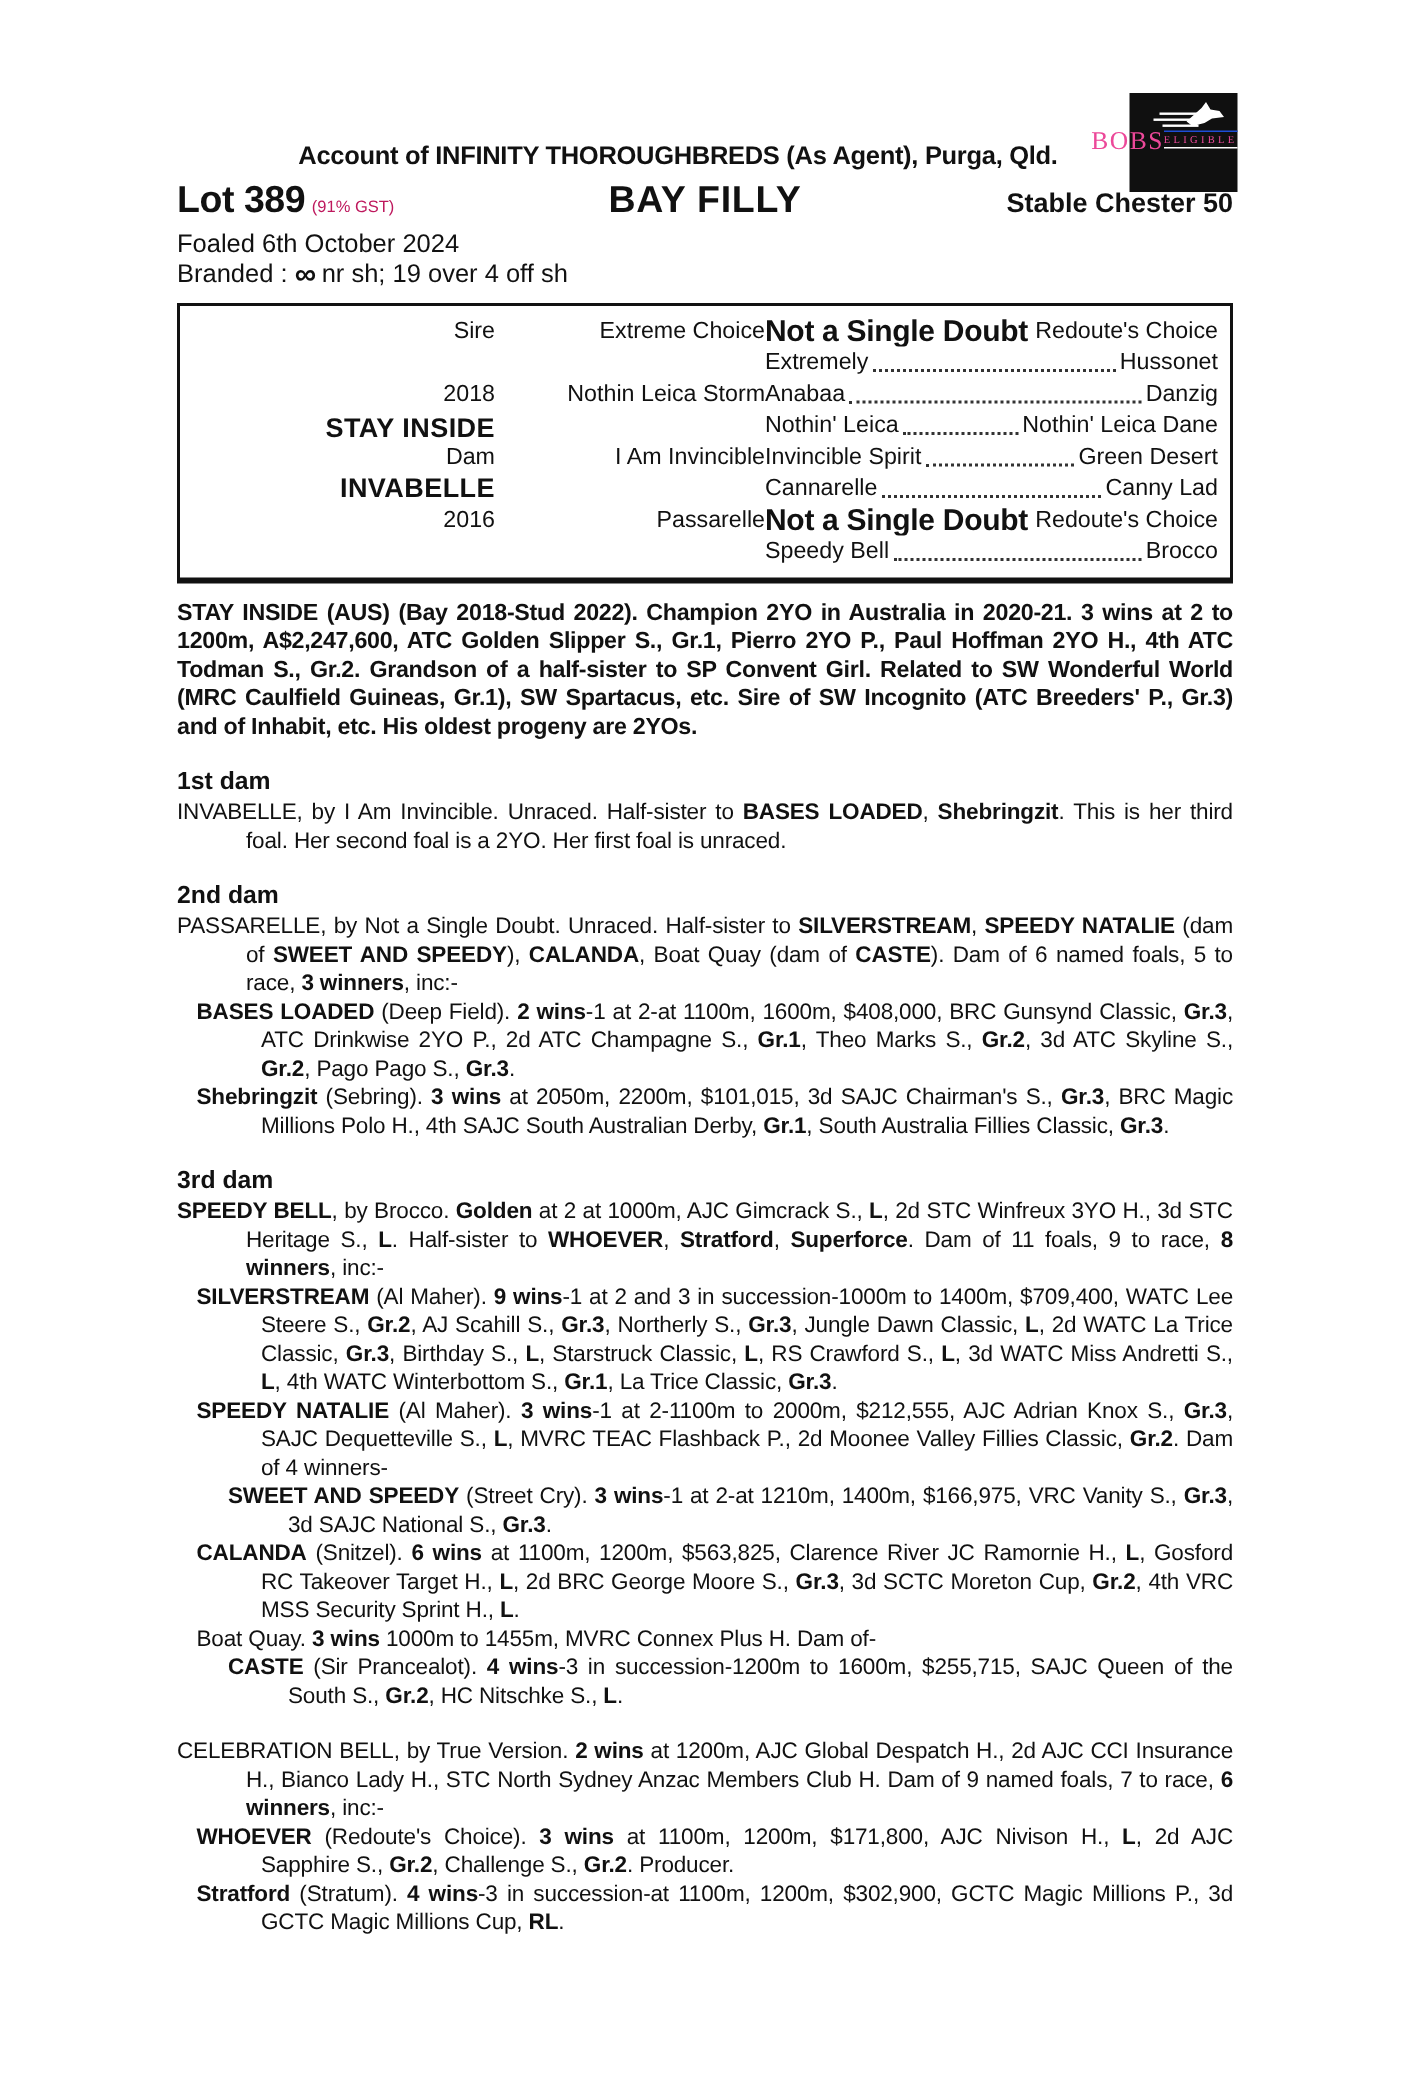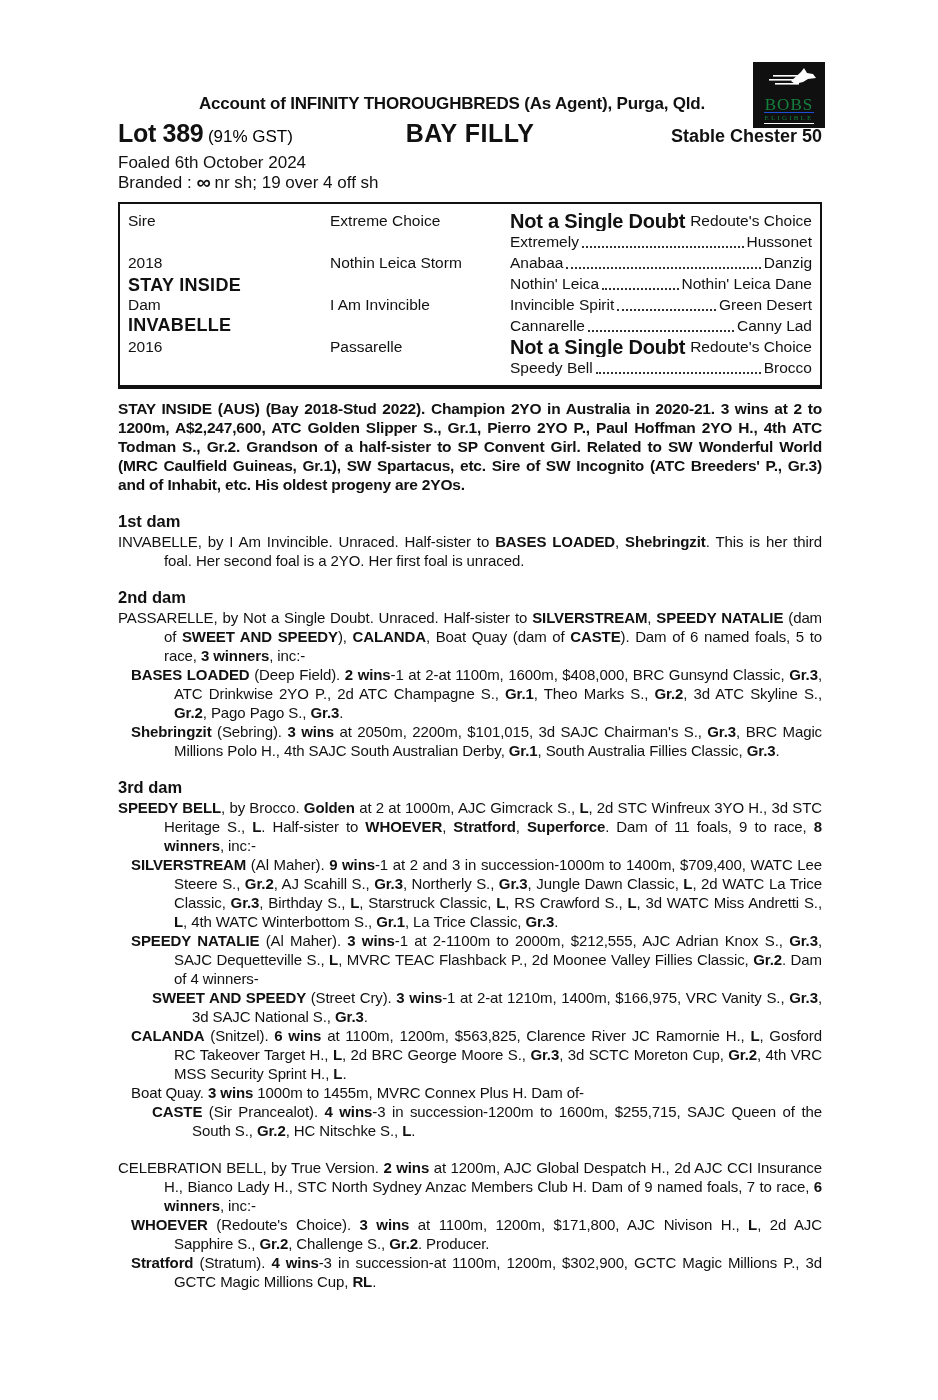--- a/index.html
+++ b/index.html
@@ -8,40 +8,41 @@
     font-family:"Liberation Sans", sans-serif;color:#111;
   }
   .content{position:absolute;left:118px;top:58px;width:704px;}
   
   .account{
     text-align:center;font-weight:bold;font-size:17px;margin-top:36px;padding-right:36px;
     letter-spacing:-0.2px;
   }
   .bobs{
     position:absolute;left:753px;top:62px;width:72px;height:66px;background:#101010;
-    color:#15803d;text-align:center;display:flex;flex-direction:column;align-items:center;
+    color:#ec4899;text-align:center;display:flex;flex-direction:row;align-items:center;
     justify-content:flex-end;padding-bottom:4px;box-sizing:border-box;
   }
   .bobs svg{position:absolute;top:5px;left:8px;}
   .bobs-word{font-family:"Liberation Serif",serif;font-size:17px;letter-spacing:1px;line-height:15px;}
   .bobs-sub{font-family:"Liberation Serif",serif;font-size:7px;letter-spacing:2.2px;line-height:8px;border-top:1px solid #1d4ed8;border-bottom:1px solid #fff;padding:1px 0;}
   .lot-row{display:grid;grid-template-columns:1fr auto 1fr;align-items:baseline;margin-top:5px;}
   .lot-left{white-space:nowrap;}
   .lot{font-size:25px;font-weight:bold;letter-spacing:-0.3px;}
-  .gst{font-size:17px;color:#000000;}
+  .gst{font-size:11px;color:#be185d;}
   .filly{font-size:25px;font-weight:bold;letter-spacing:0.5px;text-align:center;}
   .stable{font-size:18px;font-weight:bold;text-align:right;white-space:nowrap;}
   .foaled-row{display:flex;justify-content:space-between;font-size:17px;margin-top:5px;flex-direction:column;}
   .brand-sym{font-weight:bold;font-size:20px;line-height:10px;vertical-align:-1px;letter-spacing:-1px;}
   
   .pedigree{
     margin-top:9px;border:2px solid #111;border-bottom:4px solid #111;
     padding:6px 8px 7px 8px;
     display:grid;grid-template-columns:202px 180px 1fr;grid-auto-rows:21px;
     font-size:15.5px;
+    text-align:right;
   }
   .ped-cell{line-height:21px;white-space:nowrap;}
   .ped-big{font-weight:bold;font-size:18px;letter-spacing:0.3px;}
   .c11{grid-area:1/1;} .c21{grid-area:2/1;margin-top:44px;} .c31{grid-area:3/1;}
   .c51{grid-area:5/1;} .c61{grid-area:6/1;} .c71{grid-area:7/1;}
   .m1{grid-area:1/2;} .m3{grid-area:3/2;} .m5{grid-area:5/2;} .m7{grid-area:7/2;}
   .ped-row{display:flex;align-items:flex-end;overflow:hidden;}
   .ped-name{white-space:nowrap;line-height:20px;}
   .ped-name.bold{font-weight:bold;font-size:20px;letter-spacing:-0.2px;}
   .ped-dots{flex:1 1 auto;min-width:4px;border-bottom:2px dotted #333;margin:0 3px 4px 3px;}

